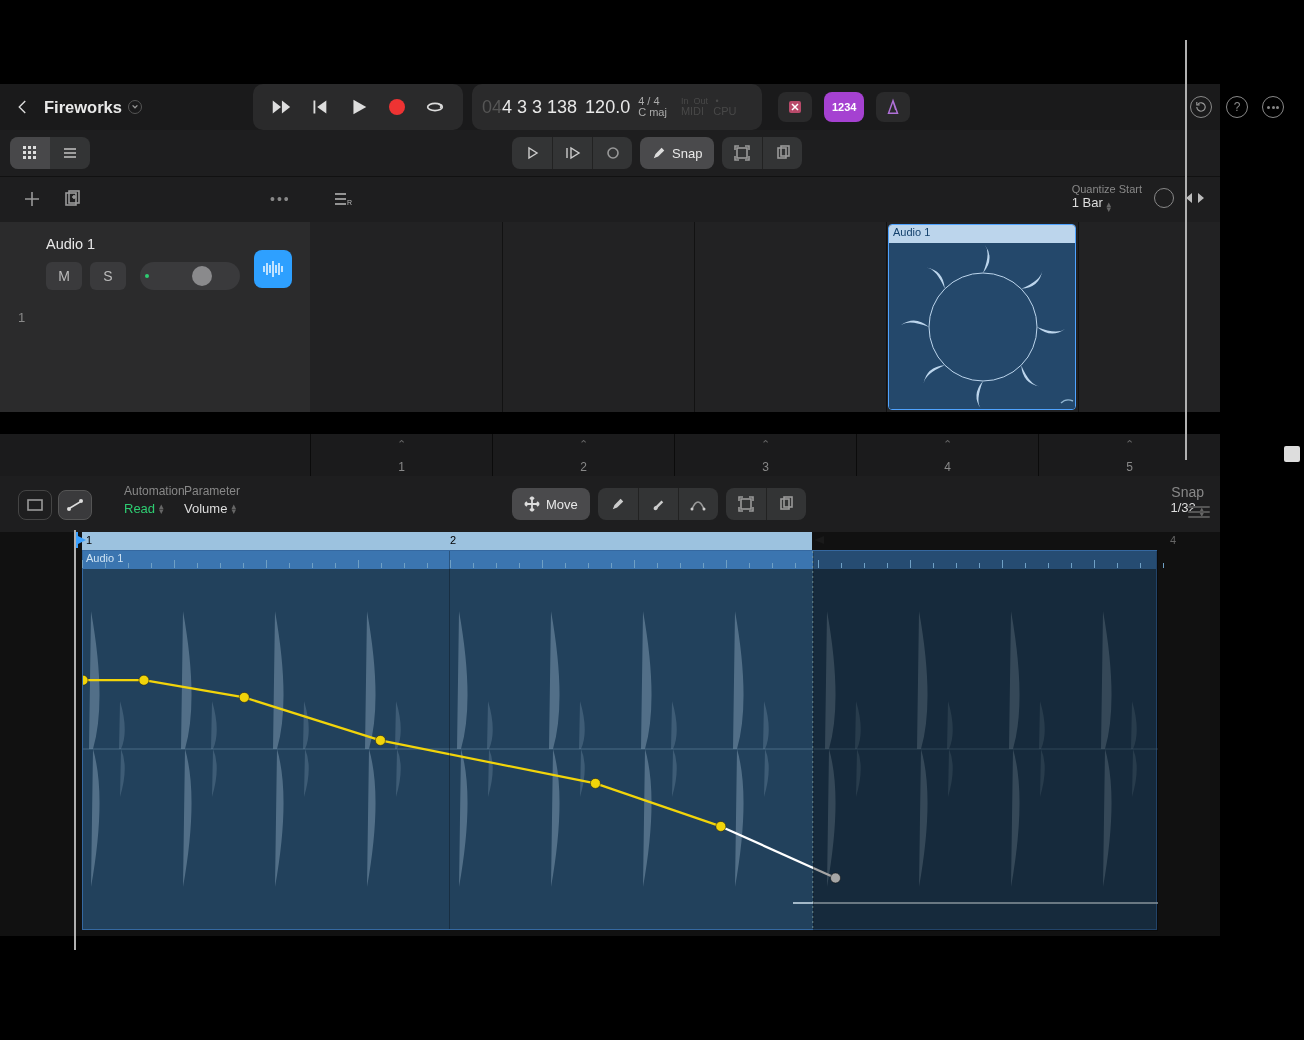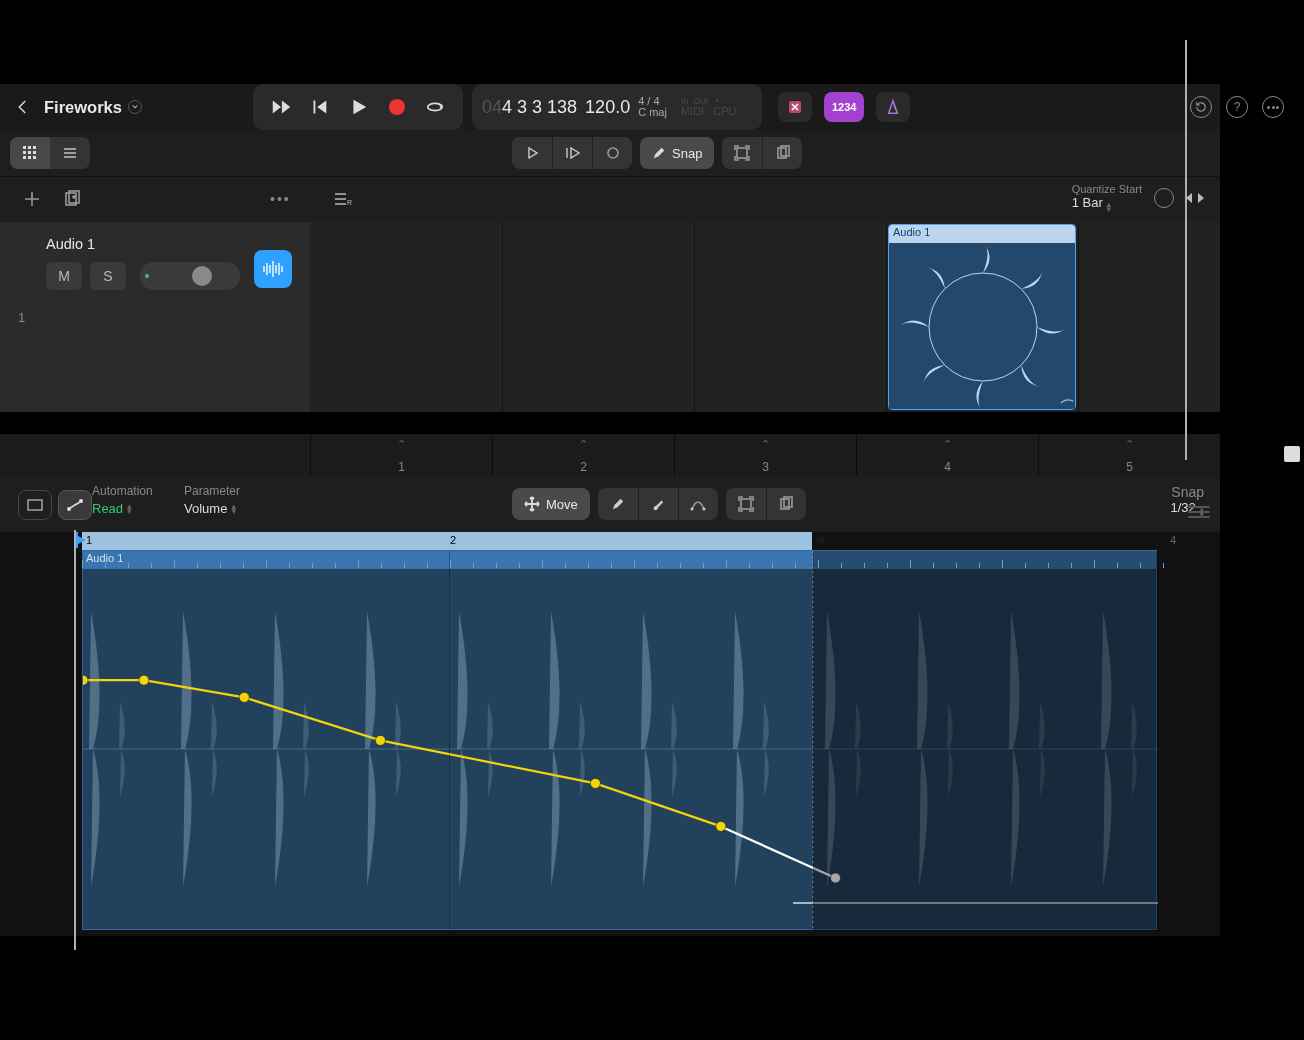--- a/index.html
+++ b/index.html
@@ -414,21 +414,21 @@
           <rect x="1" y="1" width="14" height="10" class="icon-g"></rect>
         </svg>
       </span>
     <span class="ed-curve">
         <svg width="18" height="14" viewBox="0 0 18 14">
           <circle cx="3" cy="11" r="2" fill="#ddd"></circle>
           <circle cx="15" cy="3" r="2" fill="#ddd"></circle>
           <line x1="4" y1="10" x2="14" y2="4" stroke="#ddd" stroke-width="1.5"></line>
         </svg>
       </span>
-    <div class="ed-col" style="left:92px;">
+    <div class="ed-col" style="left:124px;">
       <span class="h">Automation</span>
       <span class="v">
           <span>Read</span>
           <span class="ud">▴<br>▾</span>
         </span>
     </div>
     <div class="ed-col" style="left:184px;">
       <span class="h">Parameter</span>
       <span class="vw">
           <span>Volume</span>

